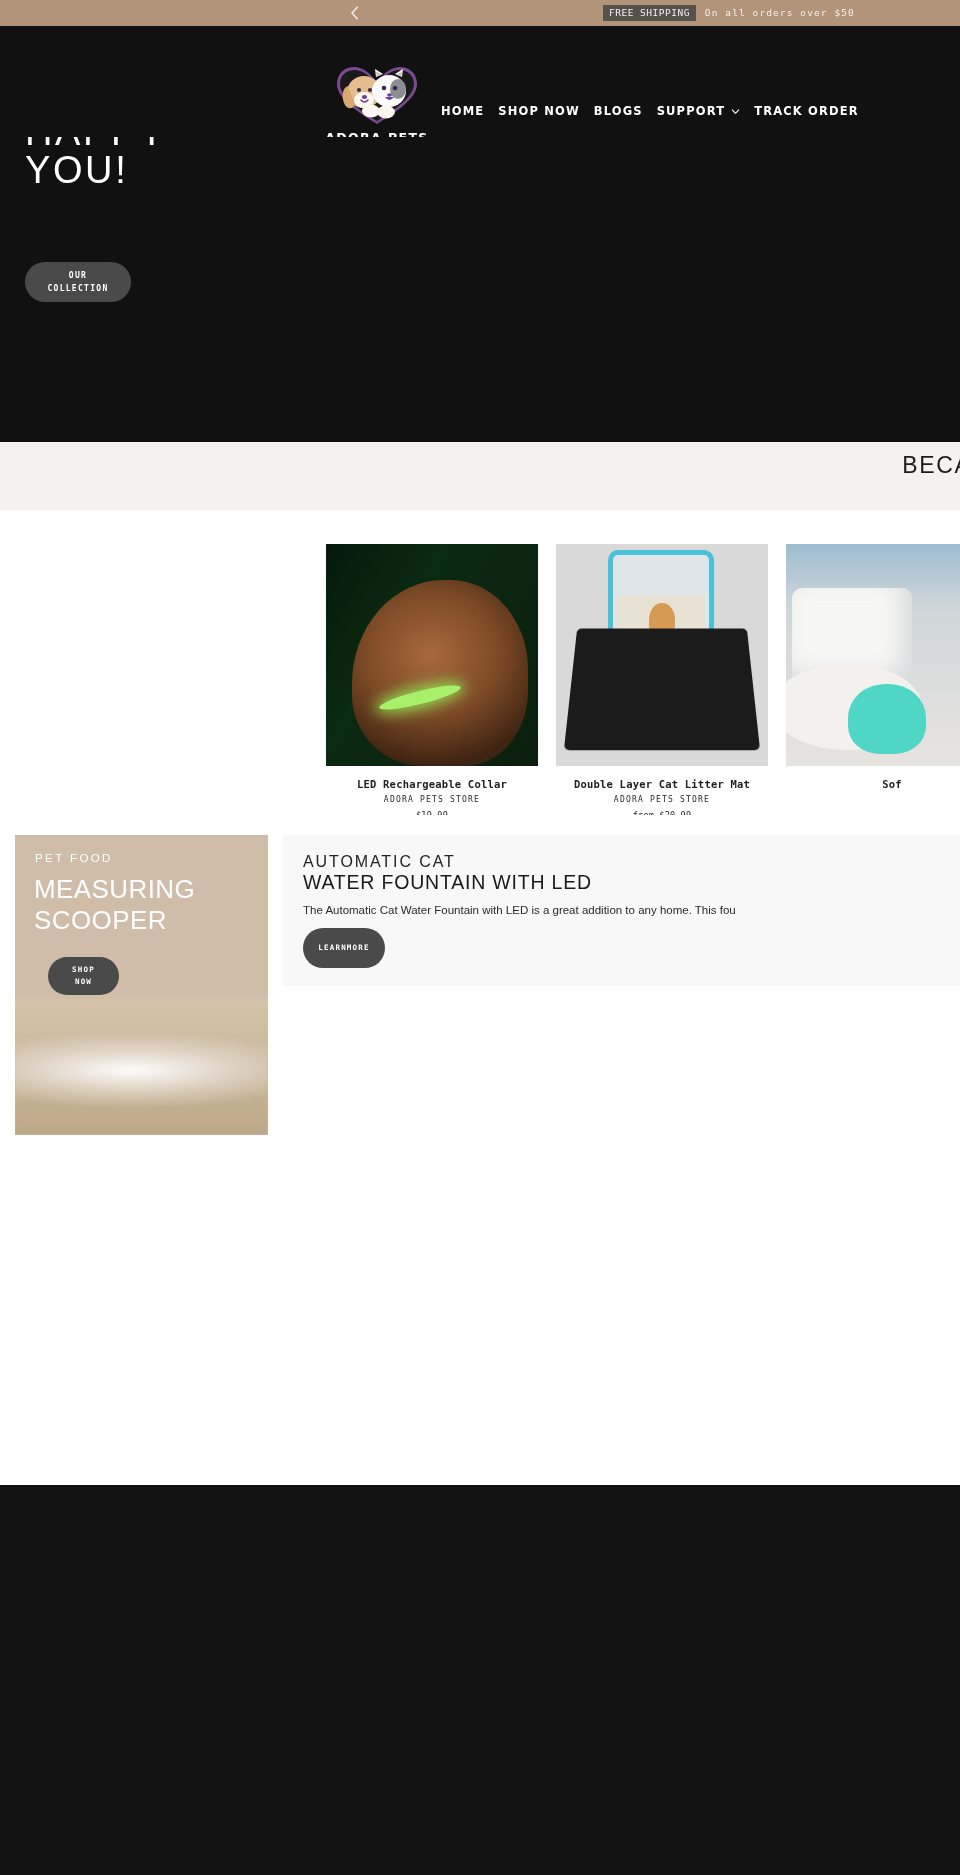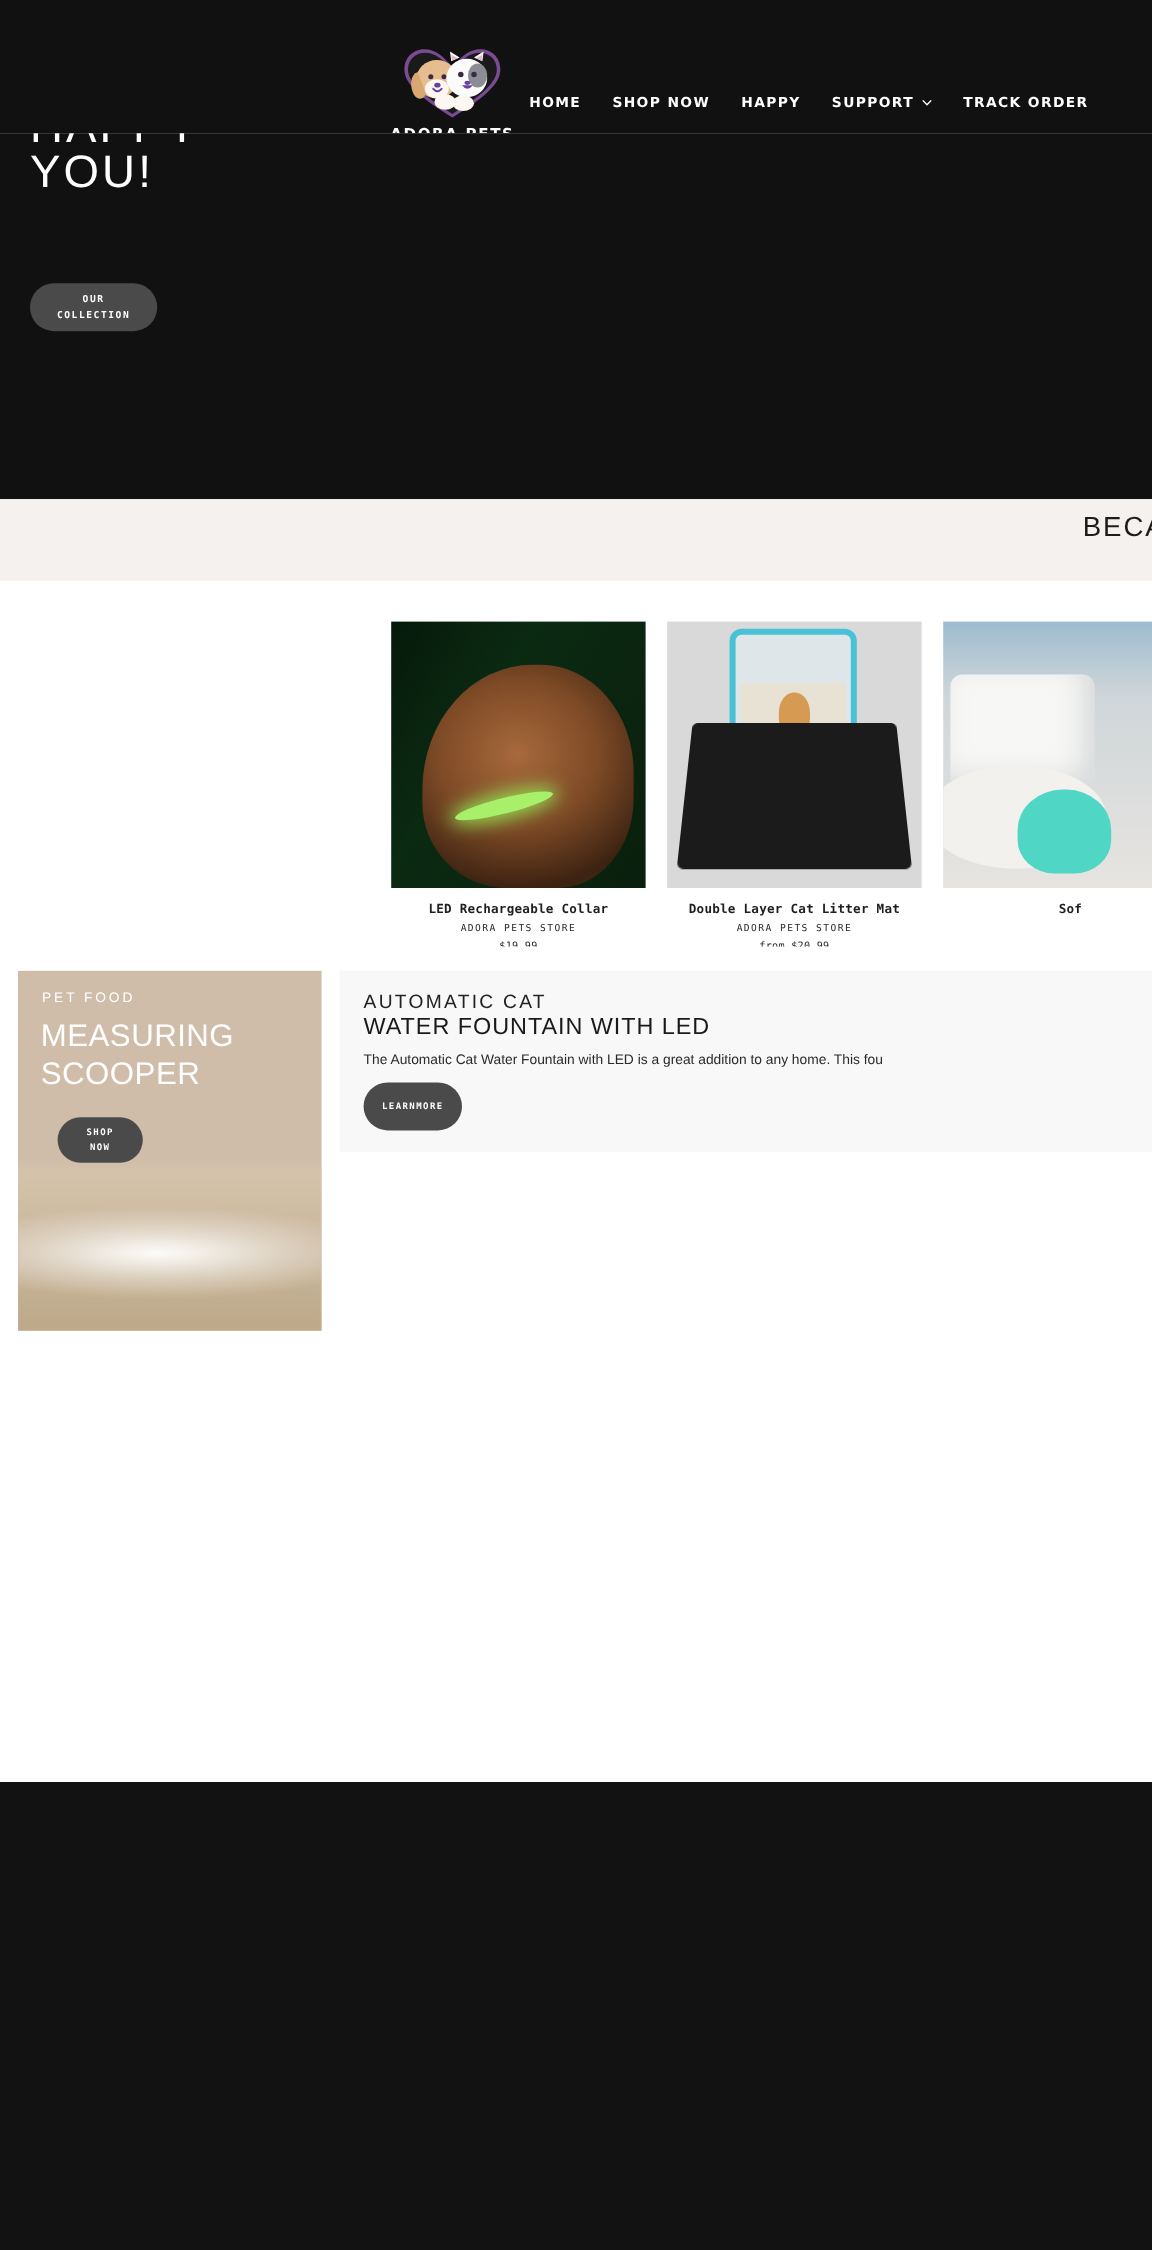--- a/index.html
+++ b/index.html
@@ -64,21 +64,21 @@
   }
   .nav-item {
     color:#ffffff;
     font-family:"DejaVu Sans", sans-serif;
     font-size:11.5px; font-weight:bold; letter-spacing:1.15px;
     padding:0 14px 0 0; margin-right:0;
     display:flex; align-items:center; gap:6px;
     cursor:pointer;
   }
   .nav-item:first-child { padding-left:0; }
-  .nav-item + .nav-item { padding-left:0; margin-left:12px;justify-content:center; }
+  .nav-item + .nav-item { padding-left:0; margin-left:0;justify-content:center; }
   .chev { display:inline-block; width:9px; height:9px; }
 
   
   .hero {
     position:relative; width:100%; height:305px;
     background:#111111; overflow:hidden;
   }
   .hero-title {
     position:absolute; left:25px; top:-62px;
     color:#ffffff;
@@ -255,20 +255,31 @@
   .footer {
     position:absolute; left:0; top:1485px; width:100%; height:390px;
     background:#121212;
   }
 </style>
 </head>
 <body>
 
 <div class="page">
 
+  <div class="announce">
+    <div class="announce-arrow">
+      <svg width="9" height="14" viewBox="0 0 9 14" fill="none" aria-hidden="true">
+        <path d="M7.2 1.2 L2 7 L7.2 12.8" stroke="#f2e9e1" stroke-width="1.6" stroke-linecap="round" stroke-linejoin="round"></path>
+      </svg>
+    </div>
+    <div class="announce-inner">
+      <span class="announce-badge">FREE SHIPPING</span>
+      <span class="announce-text">On all orders over $50</span>
+    </div>
+  </div>
 
   <div class="header">
     <div class="brand">
       <svg class="brand-mark" viewBox="0 0 92 62" aria-hidden="true">
         <path d="M46 60 C20 44 6 32 6 20 C6 9 14 3 23 3 C31 3 38 8 46 18 C54 8 61 3 69 3 C78 3 86 9 86 20 C86 32 72 44 46 60 Z" fill="#7a4a93"></path>
         <path d="M46 57 C22 42 9 31 9 20 C9 11 16 6 23.5 6 C31 6 38 11 46 21 C54 11 61 6 68.5 6 C76 6 83 11 83 20 C83 31 70 42 46 57 Z" fill="#1a1a1a"></path>
 
         <ellipse cx="33" cy="28" rx="17" ry="16" fill="#e6bd8f"></ellipse>
         <path d="M17 22 C11 24 10 34 14 41 C17 46 23 45 24 40 Z" fill="#d9a772"></path>
         <ellipse cx="33" cy="36" rx="10" ry="8" fill="#fdf7f2"></ellipse>
@@ -295,21 +306,21 @@
     </div>
 
     <nav class="nav">
       <a class="nav-item">
         <span>HOME</span>
       </a>
       <a class="nav-item">
         <span>SHOP NOW</span>
       </a>
       <a class="nav-item">
-        <span>HAPPY</span>
+        <span>BLOGS</span>
       </a>
       <a class="nav-item">
         <span>SUPPORT</span>
         <svg class="chev" viewBox="0 0 10 10" aria-hidden="true">
           <path d="M1.4 3.3 L5 7 L8.6 3.3" stroke="#ffffff" stroke-width="1.2" fill="none" stroke-linecap="round" stroke-linejoin="round"></path>
         </svg>
       </a>
       <a class="nav-item">
         <span>TRACK ORDER</span>
       </a>

